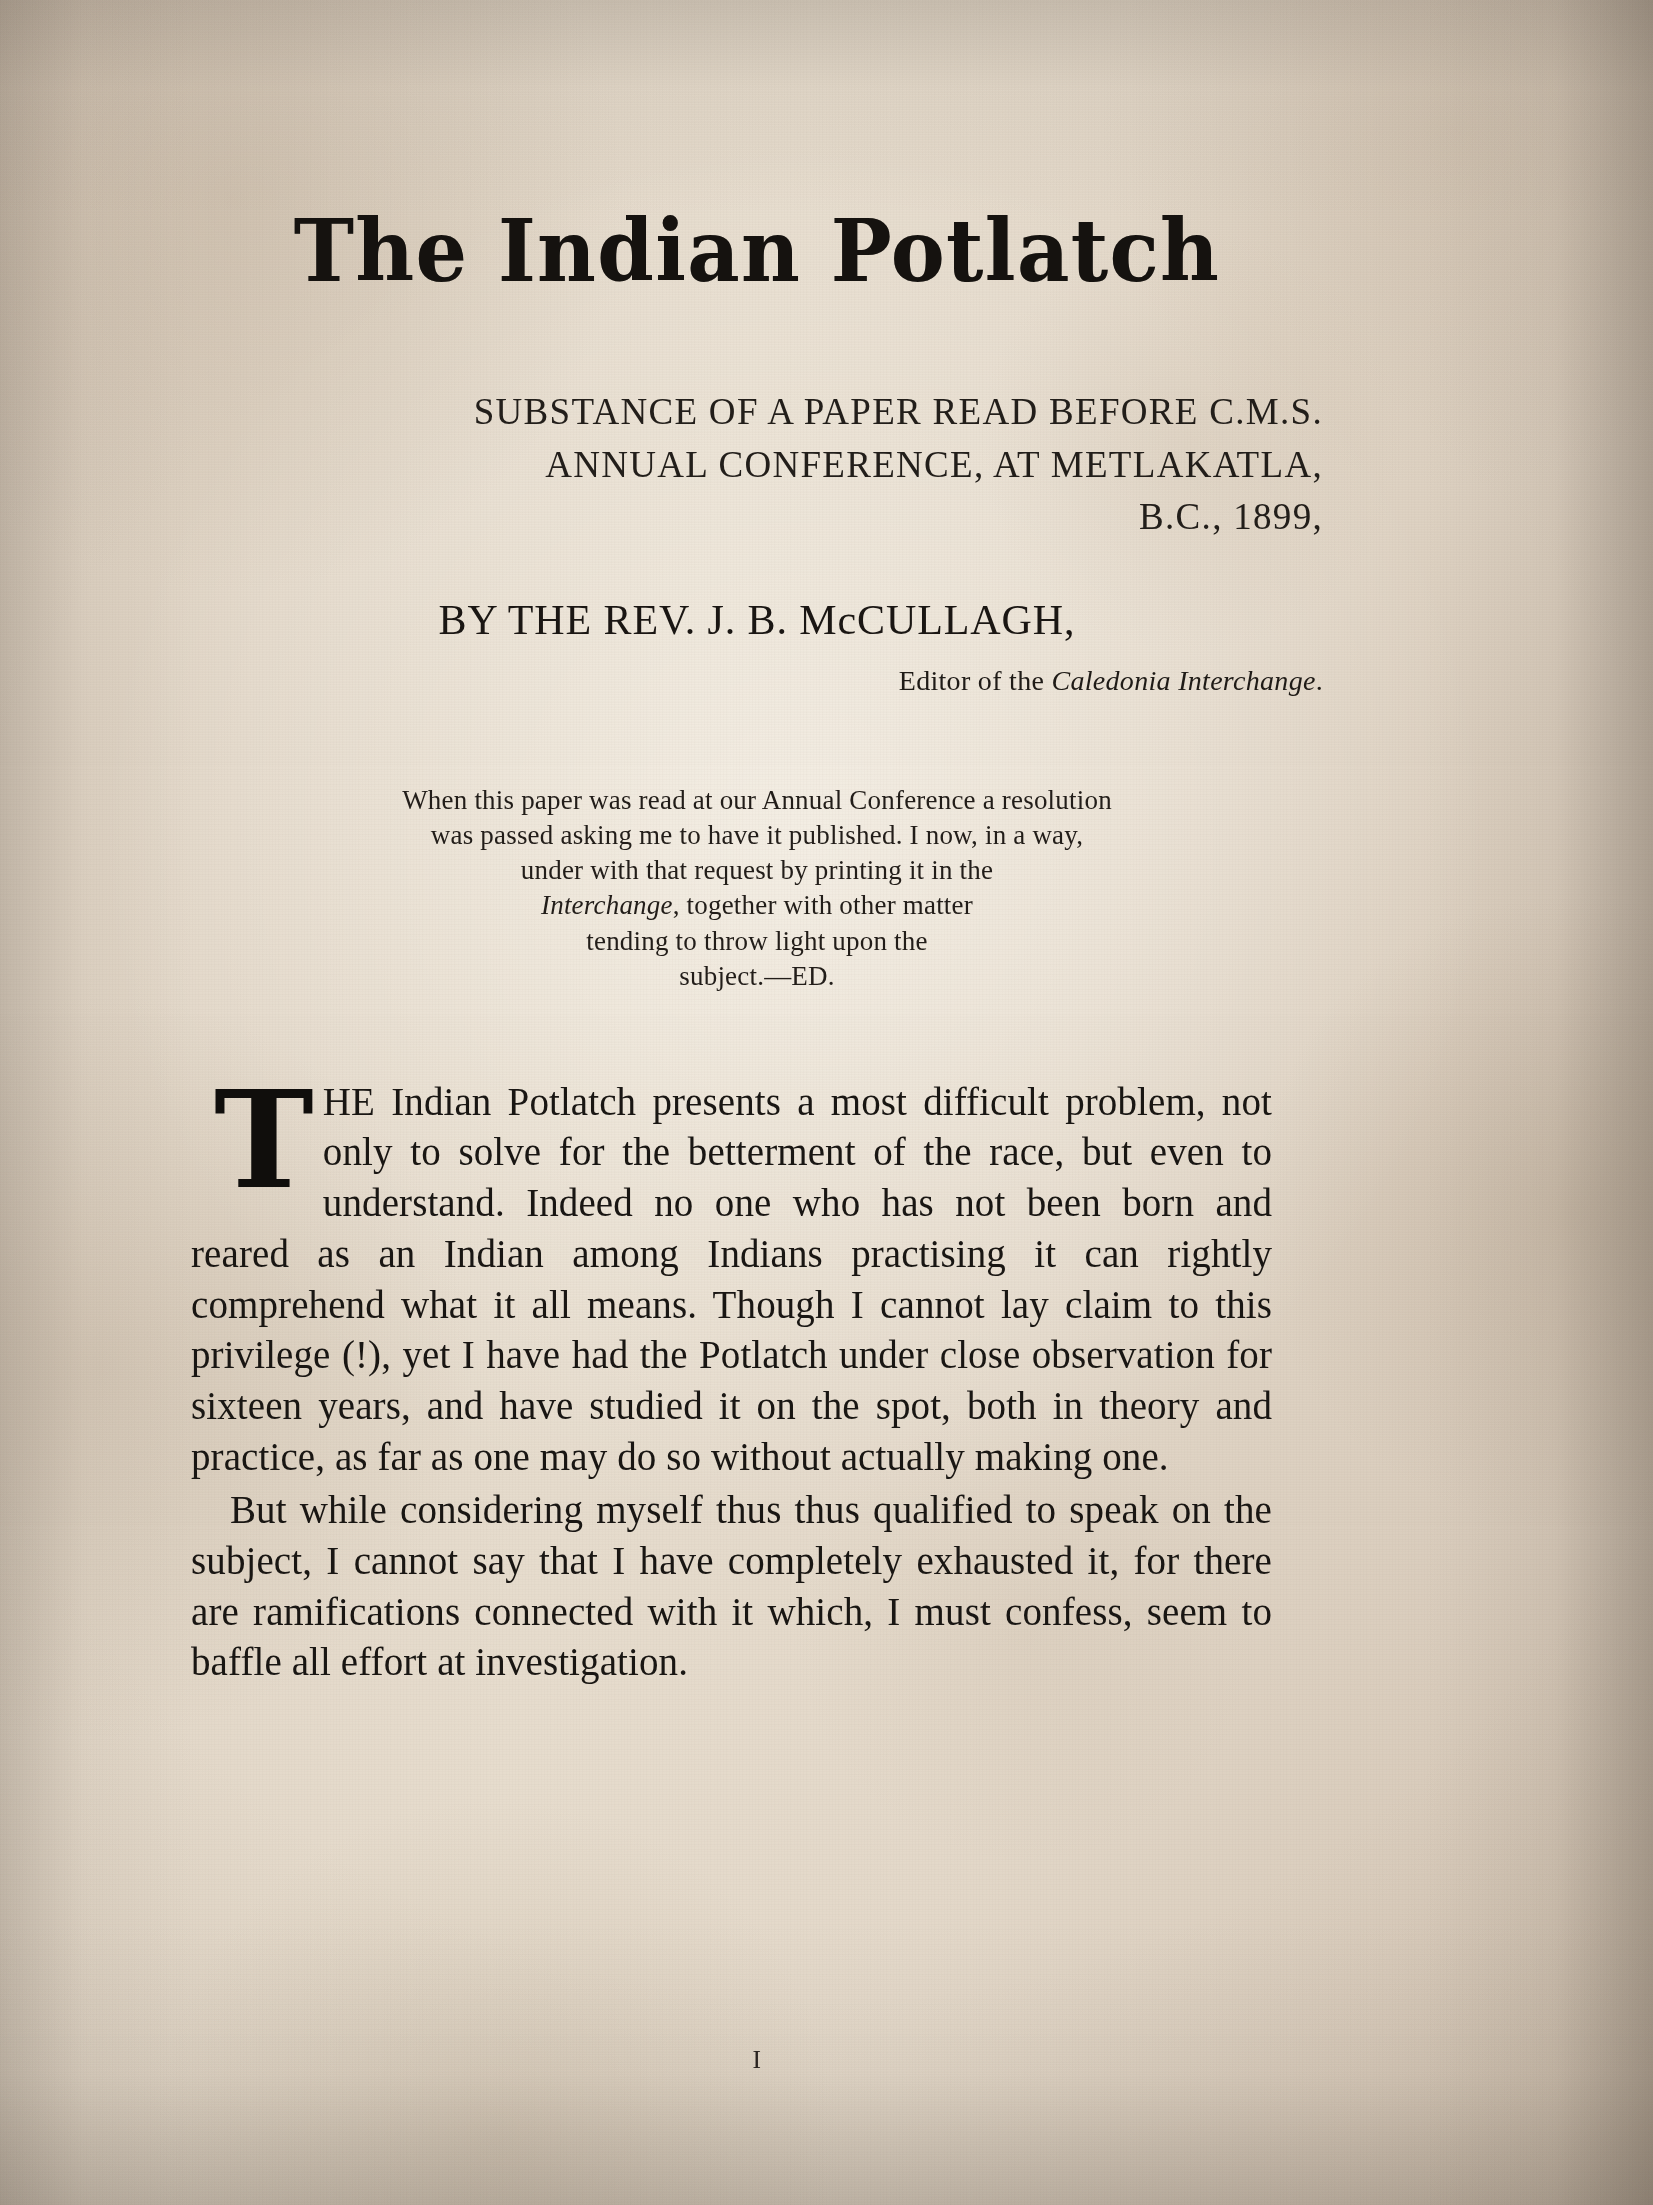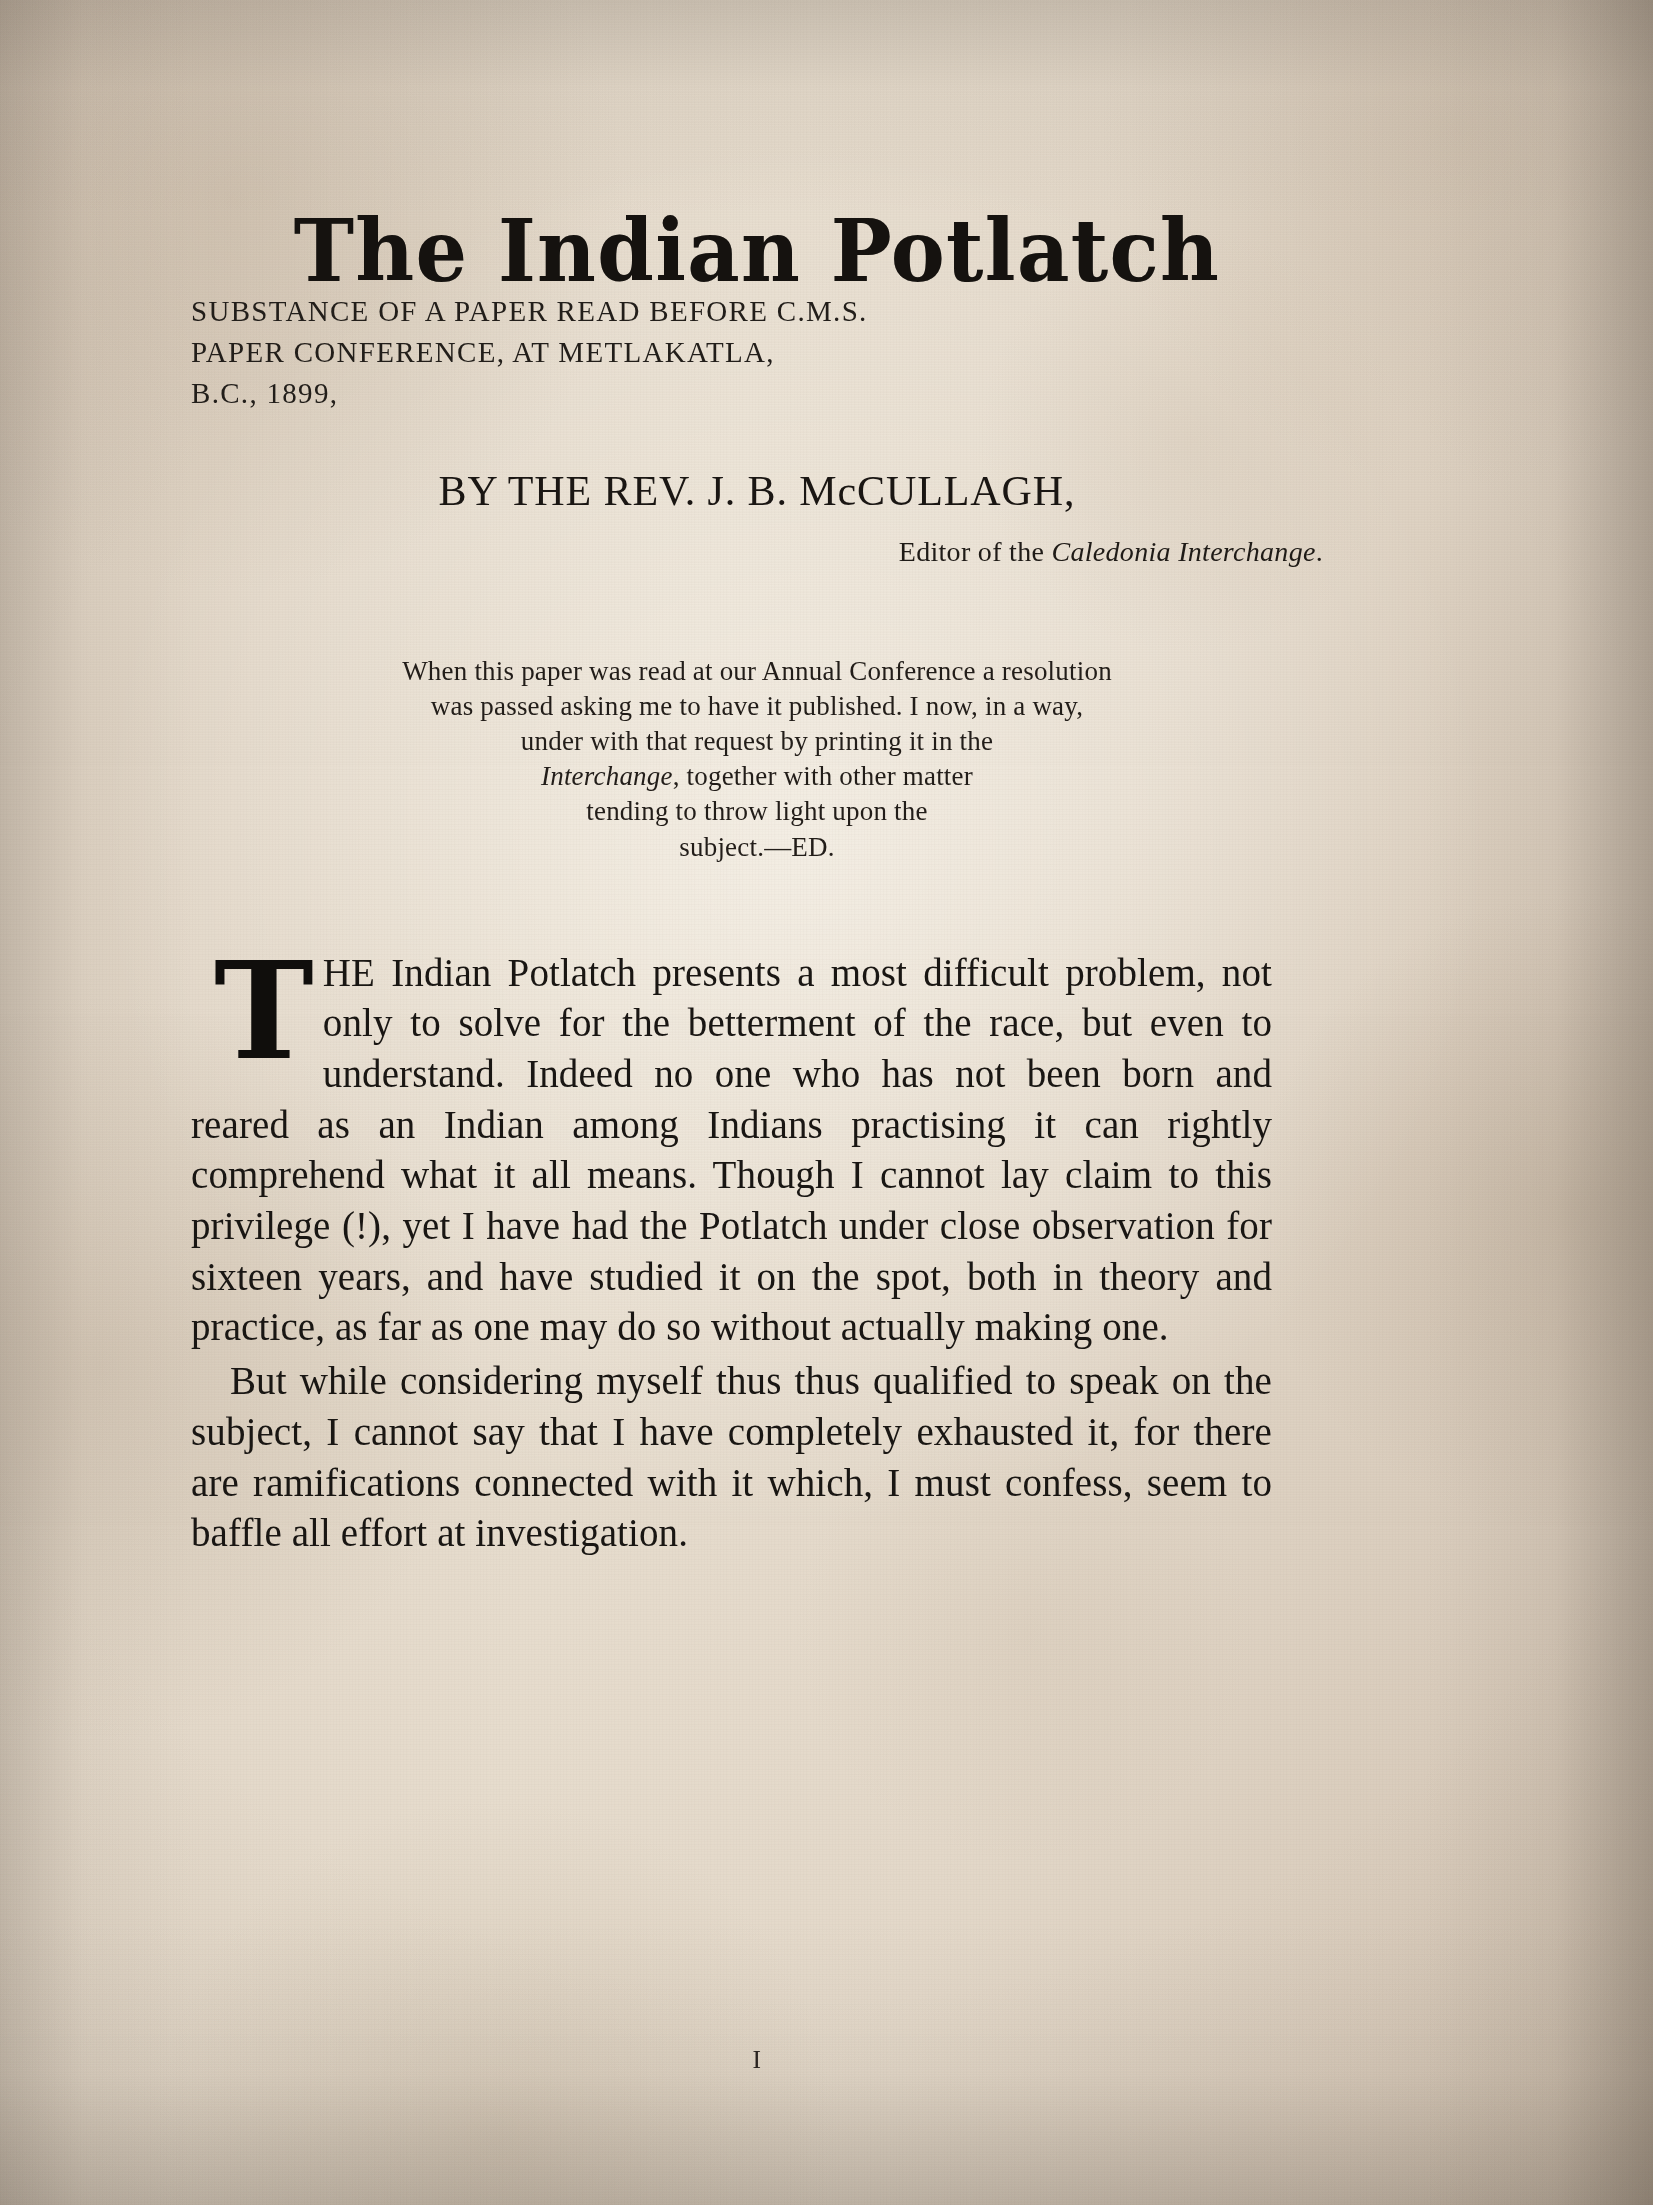--- a/index.html
+++ b/index.html
@@ -70,22 +70,23 @@
     letter-spacing: 1.3px;
     text-align: center;
     margin-top: 210px;
     line-height: 1.0;
     color: #15120f;
     transform: scaleY(1.06);
     text-shadow: 0 0.6px 0 rgba(0,0,0,0.35);
   }
 
   .subtitle-block {
-    text-align: left;
-    font-size: 29px;
+    text-align: right;
+    margin-top: 95px;
+    font-size: 37px;
     letter-spacing: 1.3px;
     line-height: 1.42;
     color: #221e1a;
     font-family: "Liberation Serif", serif;
   }
   .subtitle-block .line { display: block; }
 
   .byline {
     text-align: center;
     margin-top: 52px;
@@ -156,21 +157,21 @@
   <div id="blotches"></div>
   <div id="grain"></div>
   <div id="edge-shade"></div>
 
   <div id="content">
 
     <div class="title">The Indian Potlatch</div>
 
     <div class="subtitle-block">
       <span class="line">SUBSTANCE OF A PAPER READ BEFORE C.M.S.</span>
-      <span class="line">PAPER CONFERENCE, AT METLAKATLA,</span>
+      <span class="line">ANNUAL CONFERENCE, AT METLAKATLA,</span>
       <span class="line">B.C., 1899,</span>
     </div>
 
     <div class="byline">BY THE REV. J. B. McCULLAGH,</div>
 
     <div class="editor-line">
       <span>Editor of the </span><i>Caledonia Interchange</i><span>.</span>
     </div>
 
     <div class="note">

